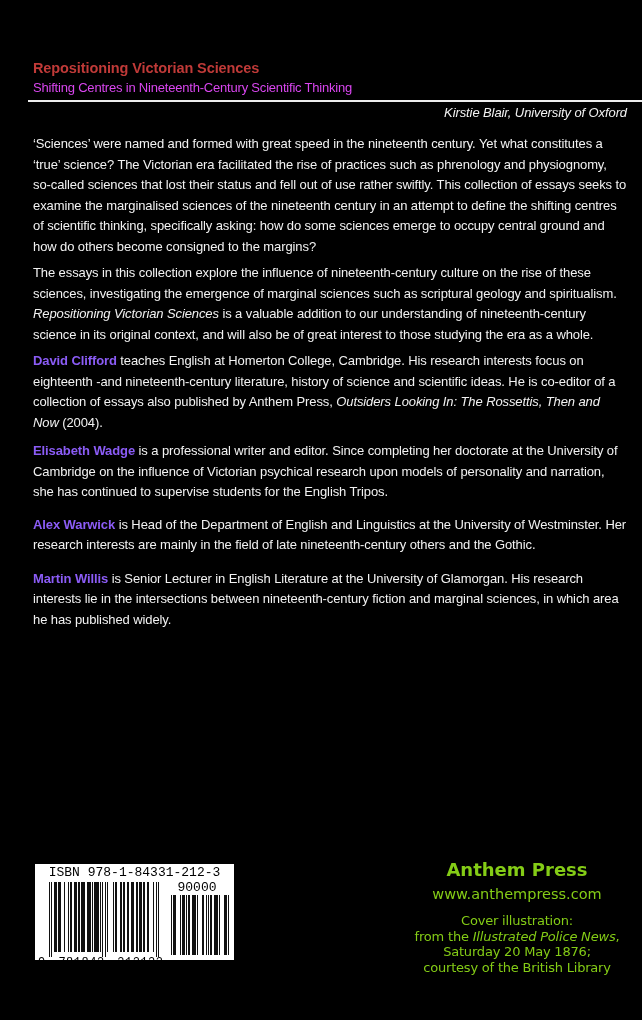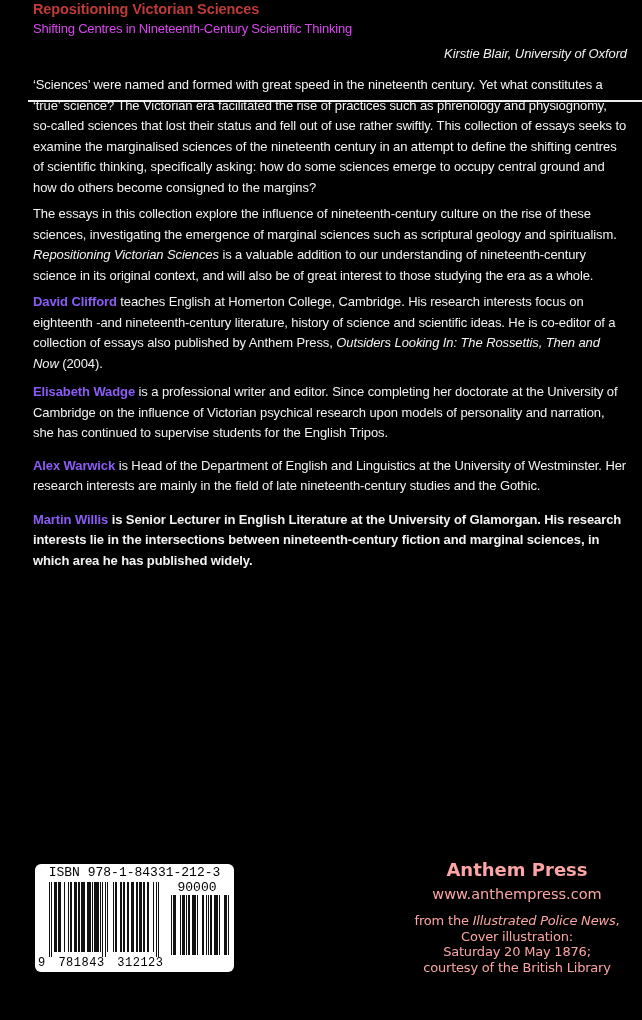--- a/index.html
+++ b/index.html
@@ -4,68 +4,69 @@
 <style>
   html,body{margin:0;padding:0;}
   body{
     width:642px;height:1020px;position:relative;overflow:hidden;
     background:#000000;color:#f2f2f2;
     font-family:"Liberation Sans",sans-serif;
     -webkit-font-smoothing:antialiased;
   }
   .content{
     position:absolute;left:33px;right:15px;top:0;
+    padding-top:59px;
     font-size:13px;line-height:20.5px;letter-spacing:-0.1px;
   }
   .book-title{
     font-size:14.5px;font-weight:bold;letter-spacing:-0.1px;
     color:#c03a38;line-height:18px;margin:0;
   }
   .book-subtitle{
     font-size:13px;color:#d946ef;line-height:16px;margin-top:3px;letter-spacing:-0.2px;
   }
   .rule{
     position:absolute;left:28px;right:0;top:100px;height:2px;background:#ededed;
   }
   .quote{margin-top:24px;line-height:19px;}
   .attribution{text-align:right;font-style:italic;line-height:18px;margin-top:8px;}
   .para1{margin-top:12px;}
   .para2{margin-top:6px;}
   .bio{margin-top:0;}
   .bio-1{margin-top:6px;}
   .bio-2{margin-top:8px;}
   .bio-3{margin-top:12px;}
-  .bio-4{margin-top:13px;font-weight:bold;}
+  .bio-4{margin-top:13px;}
   .bio b{color:#8b5cf6;}
   .it{font-style:italic;}
   
   .barcode-box{
-    position:absolute;left:35px;top:864px;width:199px;height:108px;
-    background:#ffffff;color:#000000;border-radius:6px;
+    position:absolute;left:35px;top:864px;width:199px;height:96px;
+    background:#ffffff;color:#000000;
   }
   .isbn-label{
     position:absolute;top:2px;left:0;right:0;text-align:center;
     font-family:"Liberation Mono",monospace;font-size:13px;line-height:14px;
     letter-spacing:0;white-space:nowrap;
   }
   .main-bars{position:absolute;left:14px;top:18px;}
   .ean-digits{
     position:absolute;left:3px;top:92px;
     font-family:"Liberation Mono",monospace;font-size:12px;line-height:14px;
     letter-spacing:0.5px;word-spacing:5px;white-space:nowrap;
   }
   .supp-label{
     position:absolute;left:130px;top:17px;width:64px;text-align:center;
     font-family:"Liberation Mono",monospace;font-size:13px;line-height:13px;
   }
   .supp-bars{position:absolute;left:136px;top:31px;}
   
   .publisher{
     position:absolute;left:394px;top:860px;width:246px;text-align:center;
-    font-family:"DejaVu Sans",sans-serif;color:#fca5a5;
+    font-family:"DejaVu Sans",sans-serif;color:#84cc16;
   }
   .publisher-name{font-size:18px;font-weight:bold;line-height:20px;margin-bottom:6px;}
   .publisher-website{font-size:14.5px;line-height:17px;margin-bottom:10px;}
   .cover-note{font-size:13px;line-height:15.5px;letter-spacing:-0.2px;}
   .cover-note div{white-space:nowrap;}
 </style>
 </head>
 <body>
 
 <div class="rule"></div>
@@ -77,21 +78,21 @@
   <div class="attribution">Kirstie Blair, University of Oxford</div>
 
   <div class="para1">‘Sciences’ were named and formed with great speed in the nineteenth century. Yet what constitutes a ‘true’ science? The Victorian era facilitated the rise of practices such as phrenology and physiognomy, so-called sciences that lost their status and fell out of use rather swiftly. This collection of essays seeks to examine the marginalised sciences of the nineteenth century in an attempt to define the shifting centres of scientific thinking, specifically asking: how do some sciences emerge to occupy central ground and how do others become consigned to the margins?</div>
 
   <div class="para2"><span>The essays in this collection explore the influence of nineteenth-century culture on the rise of these sciences, investigating the emergence of marginal sciences such as scriptural geology and spiritualism. </span><span class="it">Repositioning Victorian Sciences</span><span> is a valuable addition to our understanding of nineteenth-century science in its original context, and will also be of great interest to those studying the era as a whole.</span></div>
 
   <div class="bio bio-1"><b>David Clifford</b><span> teaches English at Homerton College, Cambridge. His research interests focus on eighteenth -and nineteenth-century literature, history of science and scientific ideas. He is co-editor of a collection of essays also published by Anthem Press, </span><span class="it">Outsiders Looking In: The Rossettis, Then and Now</span><span> (2004).</span></div>
 
   <div class="bio bio-2"><b>Elisabeth Wadge</b><span> is a professional writer and editor. Since completing her doctorate at the University of Cambridge on the influence of Victorian psychical research upon models of personality and narration, she has continued to supervise students for the English Tripos.</span></div>
 
-  <div class="bio bio-3"><b>Alex Warwick</b><span> is Head of the Department of English and Linguistics at the University of Westminster. Her research interests are mainly in the field of late nineteenth-century studies and the Gothic.</span></div>
+  <div class="bio bio-3"><b>Alex Warwick</b><span> is Head of the Department of English and Linguistics at the University of Westminster. Her research interests are mainly in the field of late nineteenth-century others and the Gothic.</span></div>
 
   <div class="bio bio-4"><b>Martin Willis</b><span> is Senior Lecturer in English Literature at the University of Glamorgan. His research interests lie in the intersections between nineteenth-century fiction and marginal sciences, in which area he has published widely.</span></div>
 </div>
 
 <div class="barcode-box">
   <div class="isbn-label">ISBN 978-1-84331-212-3</div>
   <svg class="main-bars" id="main-bars" width="110" height="75" shape-rendering="crispEdges">
       <rect x="0.00" y="0" width="1.16" height="75" fill="#111111"></rect>
       <rect x="2.32" y="0" width="1.16" height="75" fill="#111111"></rect>
       <rect x="4.63" y="0" width="3.47" height="70" fill="#111111"></rect>
@@ -142,18 +143,18 @@
       <rect x="48.13" y="0" width="1.23" height="60" fill="#111111"></rect>
       <rect x="53.06" y="0" width="2.47" height="60" fill="#111111"></rect>
       <rect x="56.77" y="0" width="1.23" height="60" fill="#111111"></rect>
     </svg>
 </div>
 
 <div class="publisher">
   <div class="publisher-name">Anthem Press</div>
   <div class="publisher-website">www.anthempress.com</div>
   <div class="cover-note">
+    <div>Cover illustration:</div>
     <div><span>from the </span><span class="it">Illustrated Police News</span><span>,</span></div>
-    <div>Cover illustration:</div>
     <div>Saturday 20 May 1876;</div>
     <div>courtesy of the British Library</div>
   </div>
 </div>
 
 </body></html>

